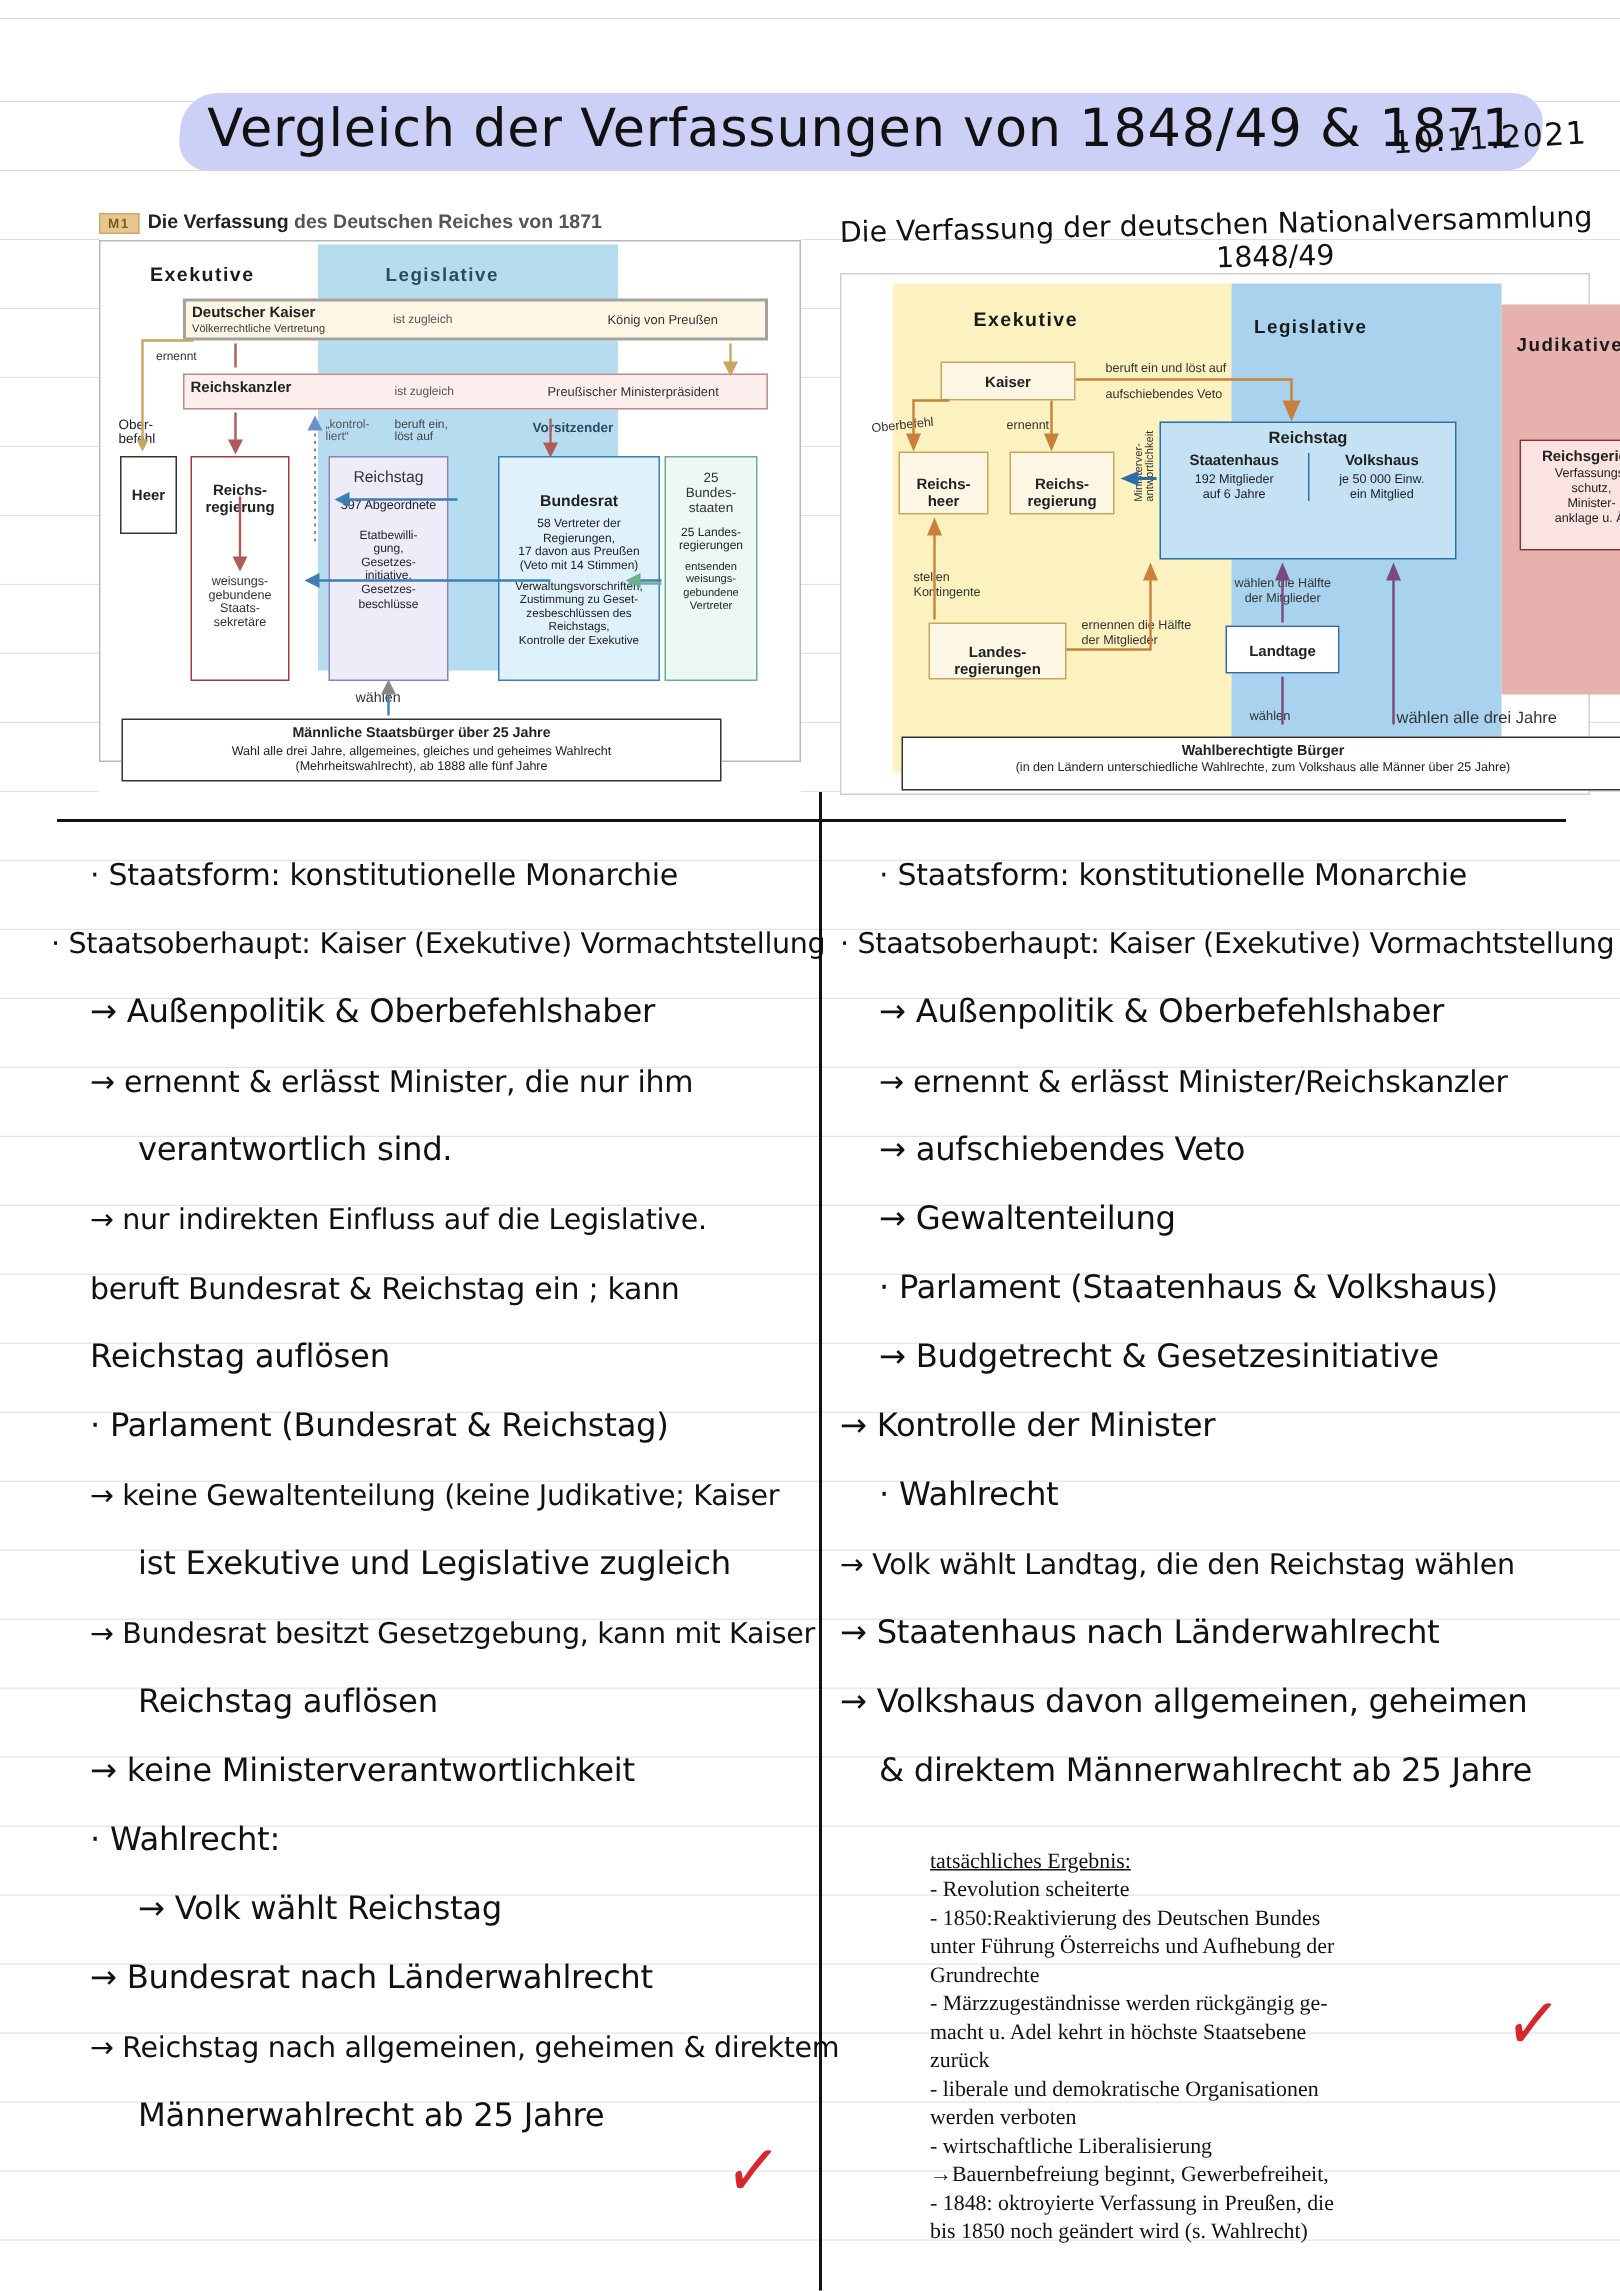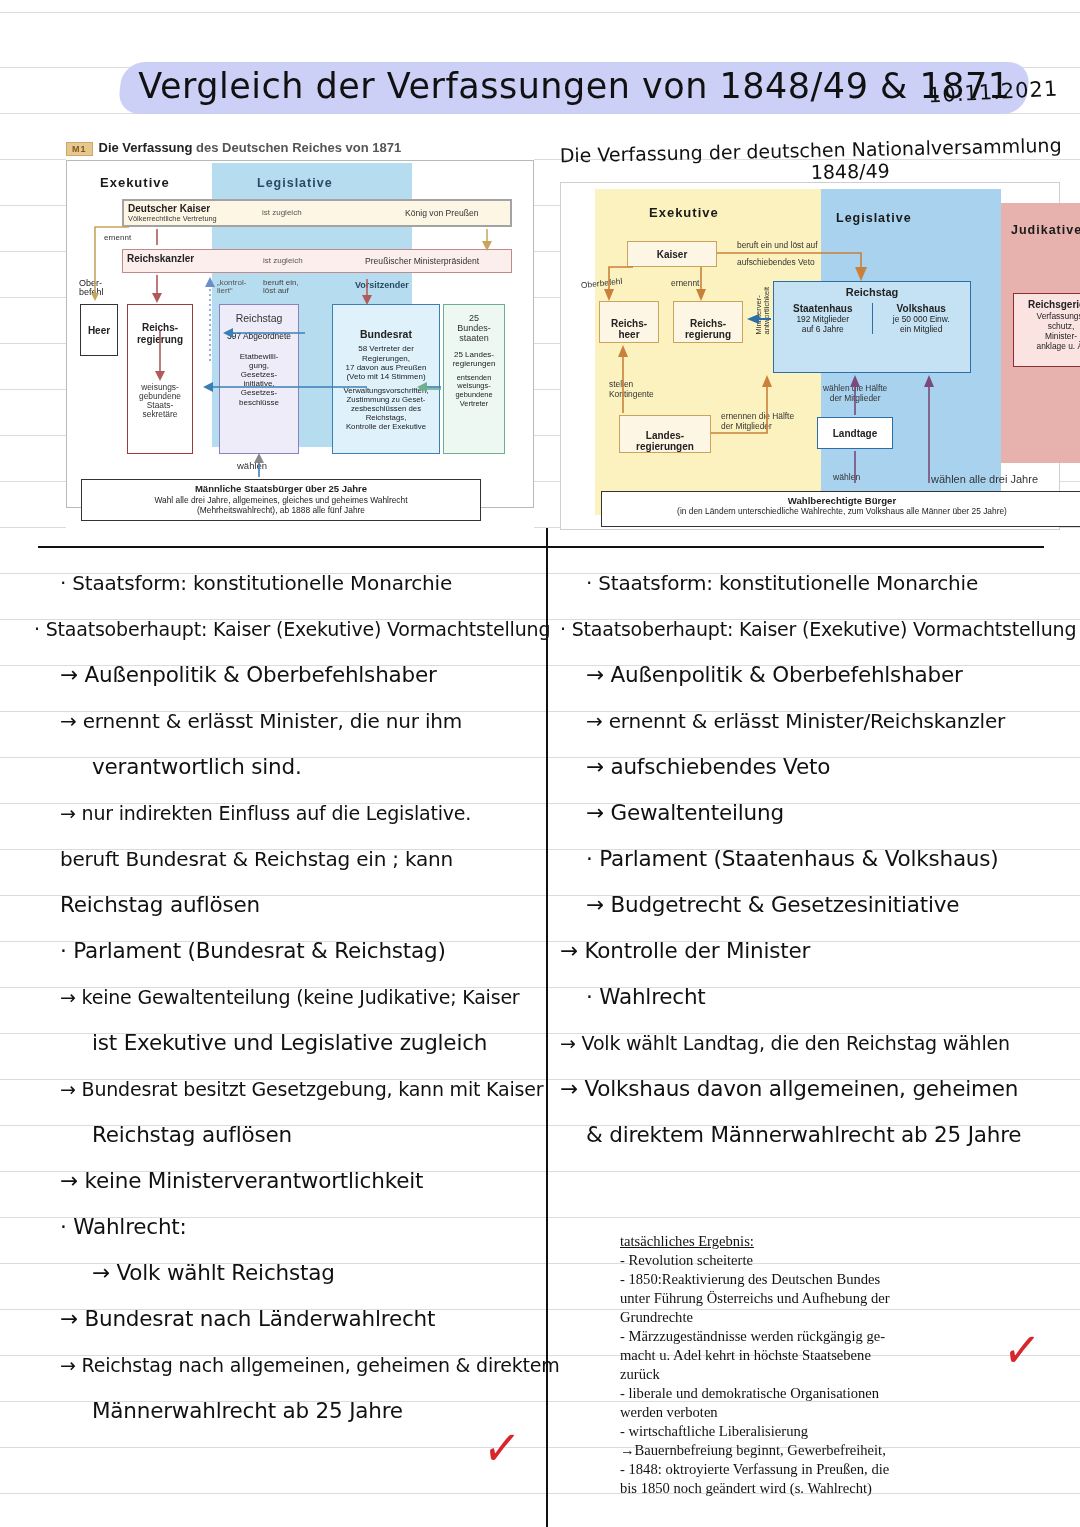--- a/index.html
+++ b/index.html
@@ -391,20 +391,21 @@
       <div class="ln tiny">· Staatsoberhaupt: Kaiser (Exekutive) Vormachtstellung</div>
       <div class="ln i1">→ Außenpolitik &amp; Oberbefehlshaber</div>
       <div class="ln i1 tight">→ ernennt &amp; erlässt Minister/Reichskanzler</div>
       <div class="ln i1">→ aufschiebendes Veto</div>
       <div class="ln i1">→ Gewaltenteilung</div>
       <div class="ln i1">· Parlament (Staatenhaus &amp; Volkshaus)</div>
       <div class="ln i1">→ Budgetrecht &amp; Gesetzesinitiative</div>
       <div class="ln">→ Kontrolle der Minister</div>
       <div class="ln i1">· Wahlrecht</div>
       <div class="ln tiny">→ Volk wählt Landtag, die den Reichstag wählen</div>
+      <div class="ln">→ Staatenhaus nach Länderwahlrecht</div>
       <div class="ln">→ Volkshaus davon allgemeinen, geheimen</div>
       <div class="ln i1">&amp; direktem Männerwahlrecht ab 25 Jahre</div>
     </div>
 
   <div id="typed">
     <div class="hd">tatsächliches Ergebnis:</div>
     <div id="typed-lines">
         <div>- Revolution scheiterte</div>
         <div>- 1850:Reaktivierung des Deutschen Bundes</div>
         <div>unter Führung Österreichs und Aufhebung der</div>

